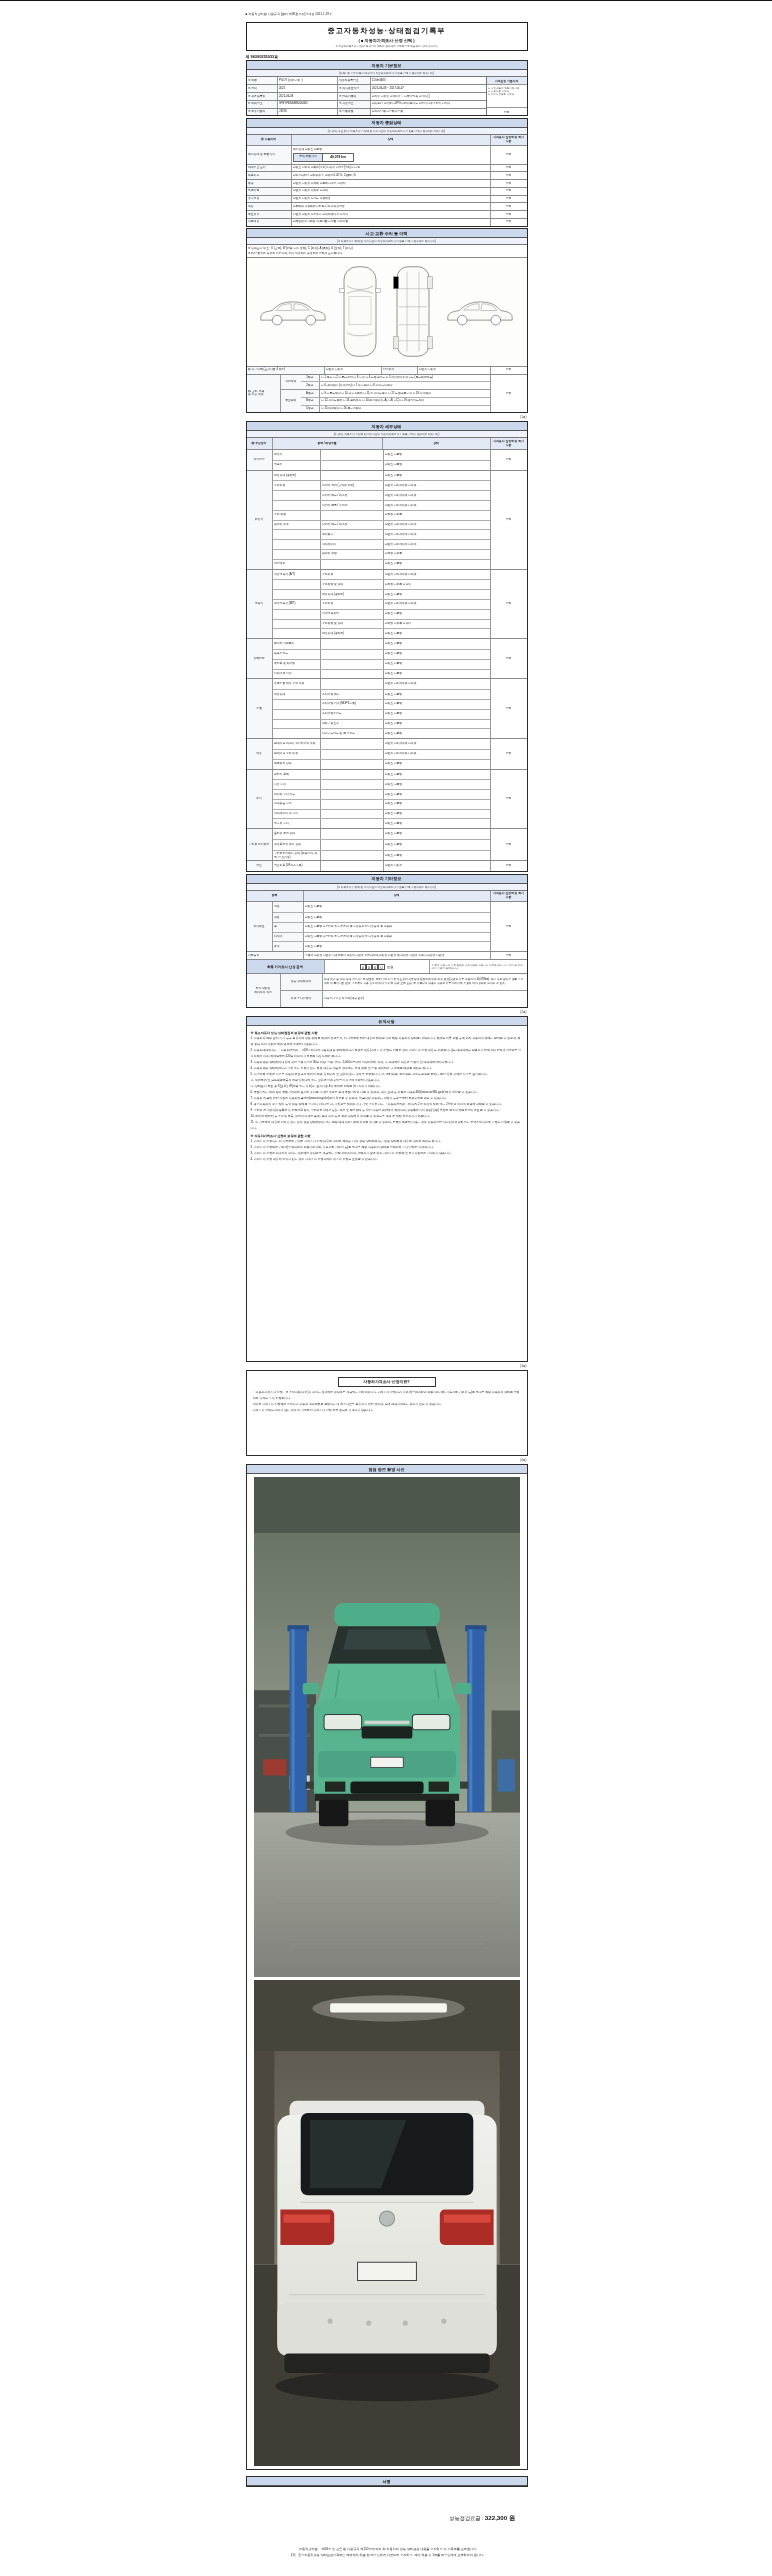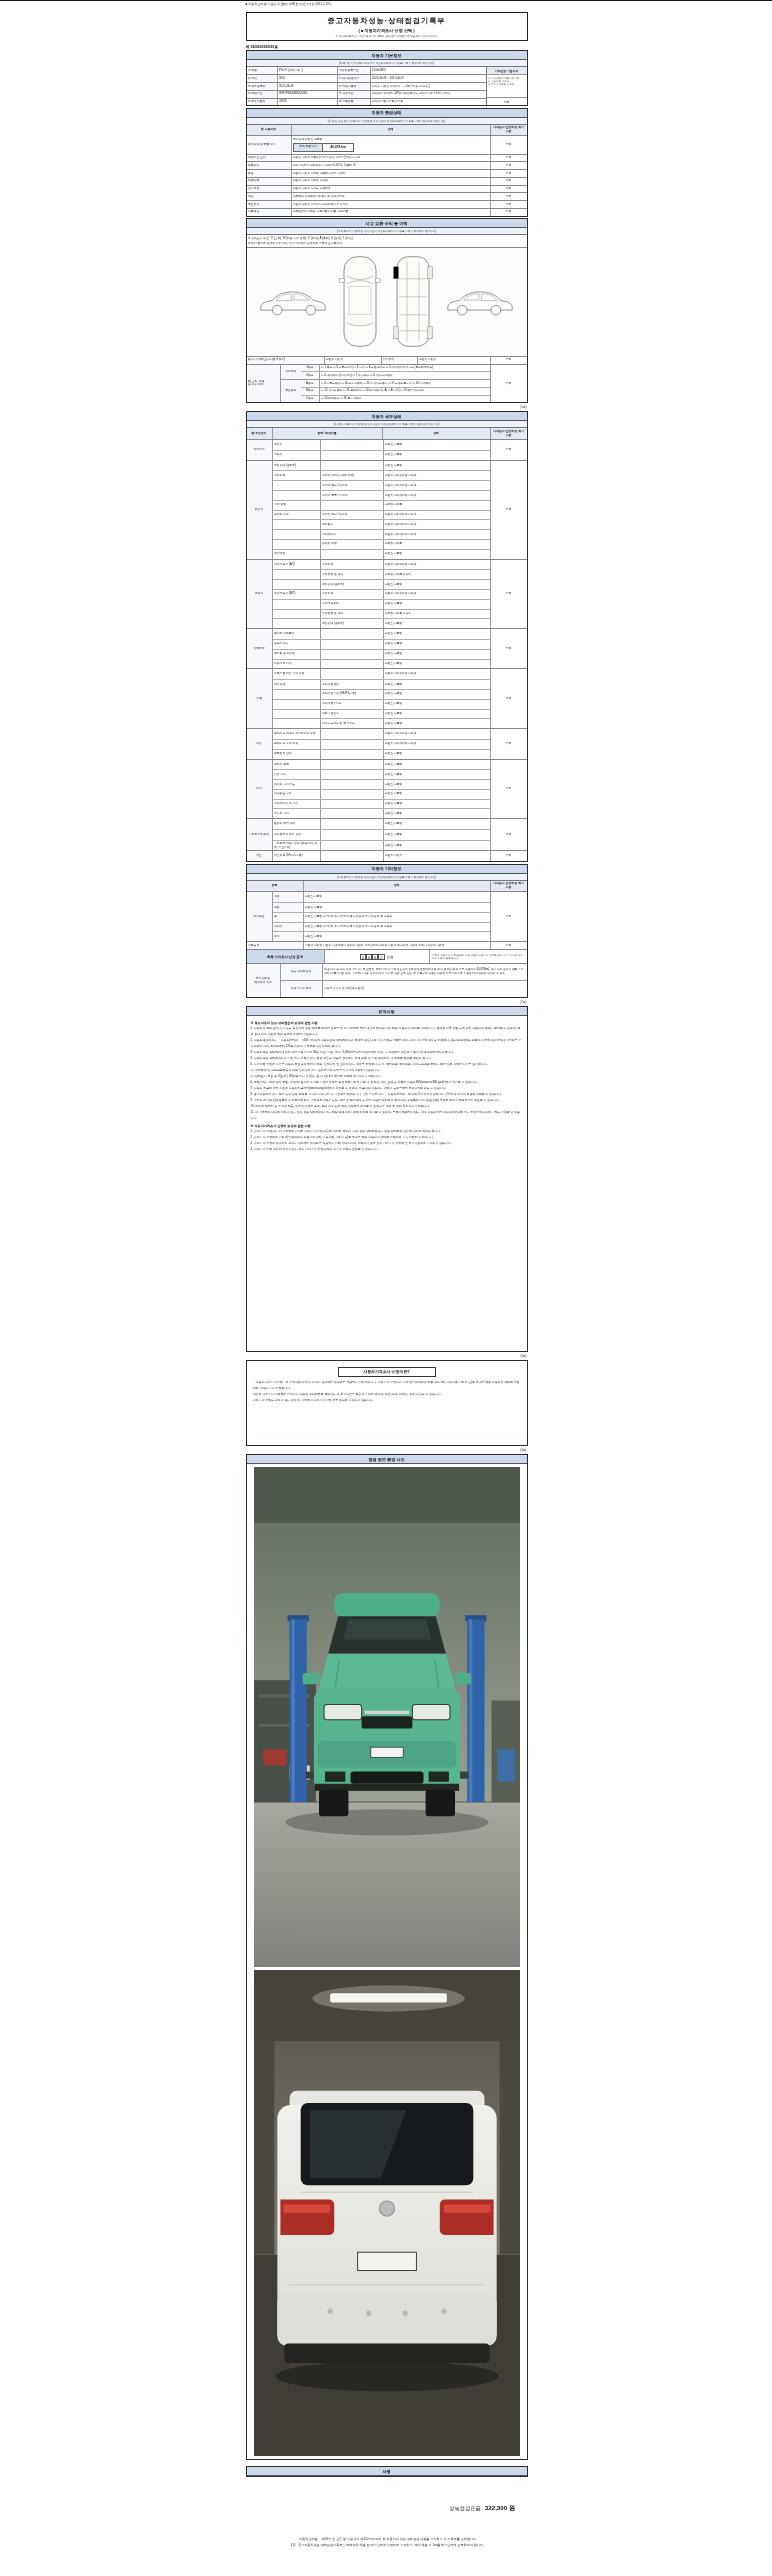--- a/index.html
+++ b/index.html
@@ -1,18 +1,18 @@
 <!DOCTYPE html>
 <html style="font-size:8.2px"><head>
 <meta charset="utf-8">
 <style>
 *{margin:0;padding:0;box-sizing:border-box;}
 html,body{background:#fff;}
 body{width:773px;height:2576px;overflow:hidden;font-family:"Liberation Sans","DejaVu Sans",sans-serif;color:#111;border-top:1px solid #151515;}
-.doc{width:282px;margin:0 auto;padding-top:0;}
+.doc{width:282px;margin:0 auto;padding-top:10px;}
 .topline{font-size:3.1px;color:#222;margin:1px 0 6.2px 0;}
 .title-block{border:0.8px solid #222;text-align:center;padding:3.1px 2.1px 2.1px;}
 .title-main{font-size:7.2px;font-weight:bold;letter-spacing:1px;}
 .title-sub{font-size:4.1px;font-weight:bold;margin-top:1.5px;}
 .title-note{font-size:2.6px;color:#333;margin-top:1px;}
 .doc-no{font-size:3.9px;font-weight:bold;margin:3.1px 0 1px;}
 .frame{border:0.7px solid #2b2b2b;margin-top:1.5px;background:#fff;}
 .band{background:#ccd8ec;text-align:center;font-weight:bold;font-size:4.1px;padding:1.5px 0;border-bottom:0.5px solid #555;}
 .band-note{text-align:center;font-size:2.6px;padding:1px 0;border-bottom:0.5px solid #777;background:#eef2fa;color:#333;}
 .row{display:flex;align-items:stretch;border-bottom:0.5px solid #8a8a8a;}

